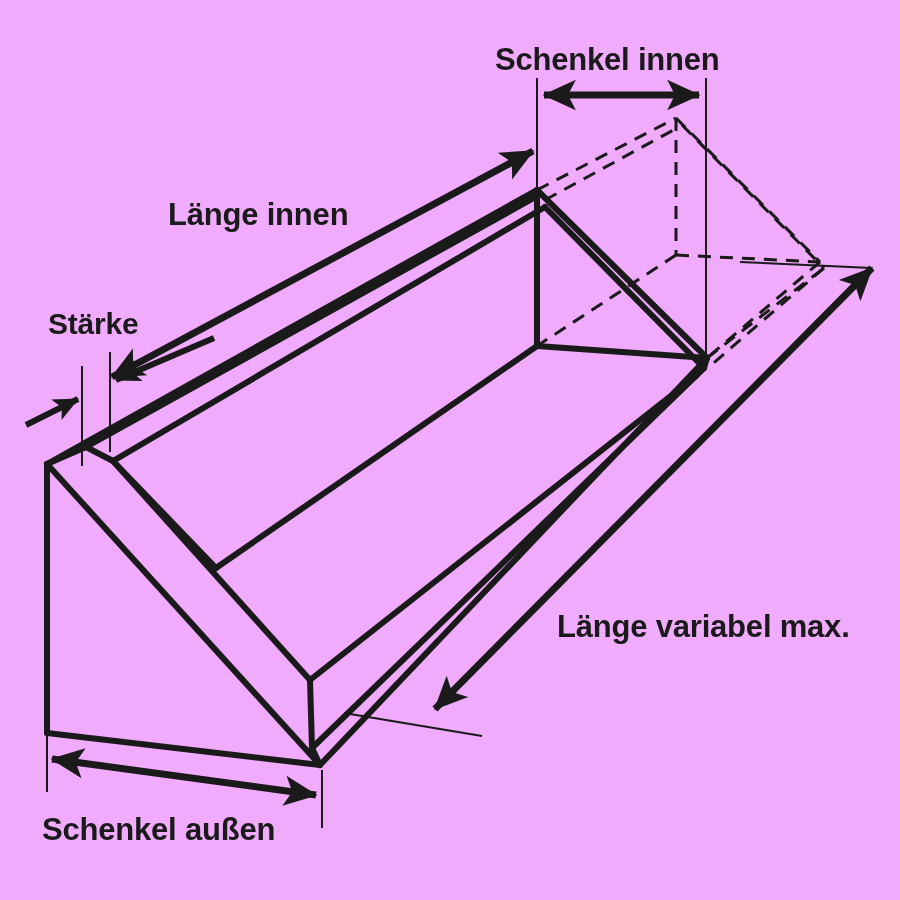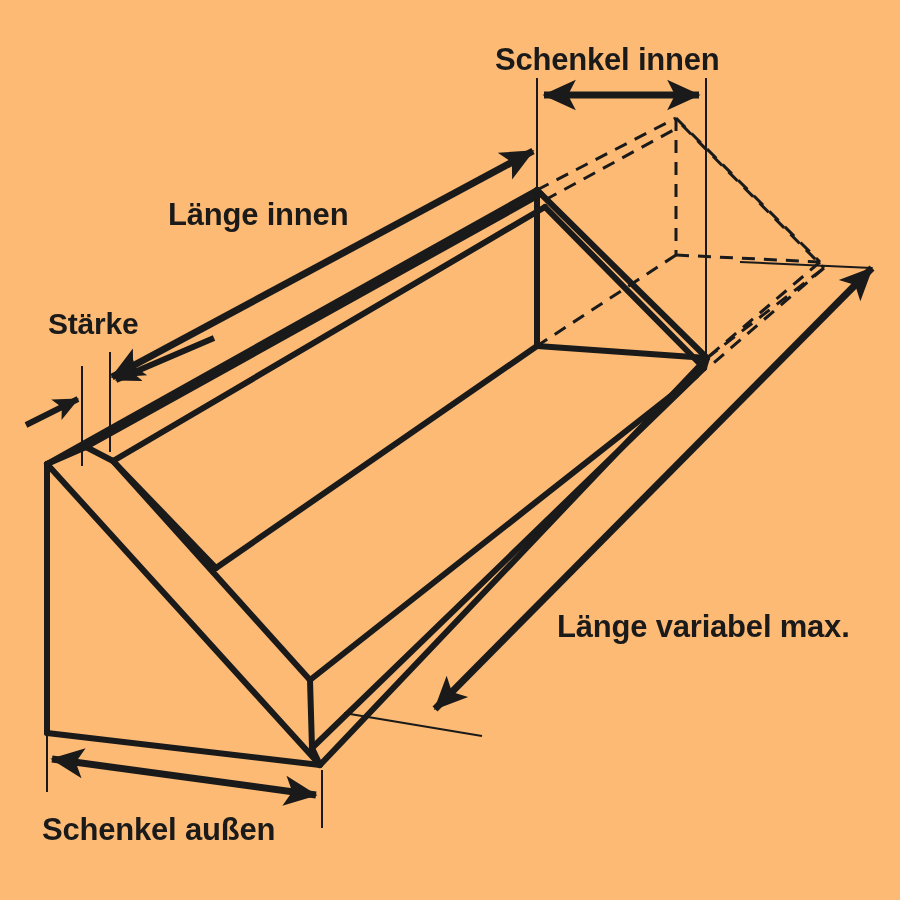--- a/index.html
+++ b/index.html
@@ -5,21 +5,21 @@
 <style>
   html, body {
     margin: 0;
     padding: 0;
     background: #ffffff;
   }
   #diagram-root {
     position: relative;
     width: 900px;
     height: 900px;
-    background: #fdba74;
+    background: #f0abfc;
     overflow: hidden;
     font-family: "Liberation Sans", sans-serif;
   }
   #tech-svg {
     position: absolute;
     left: 0;
     top: 0;
     width: 900px;
     height: 900px;
     display: block;

